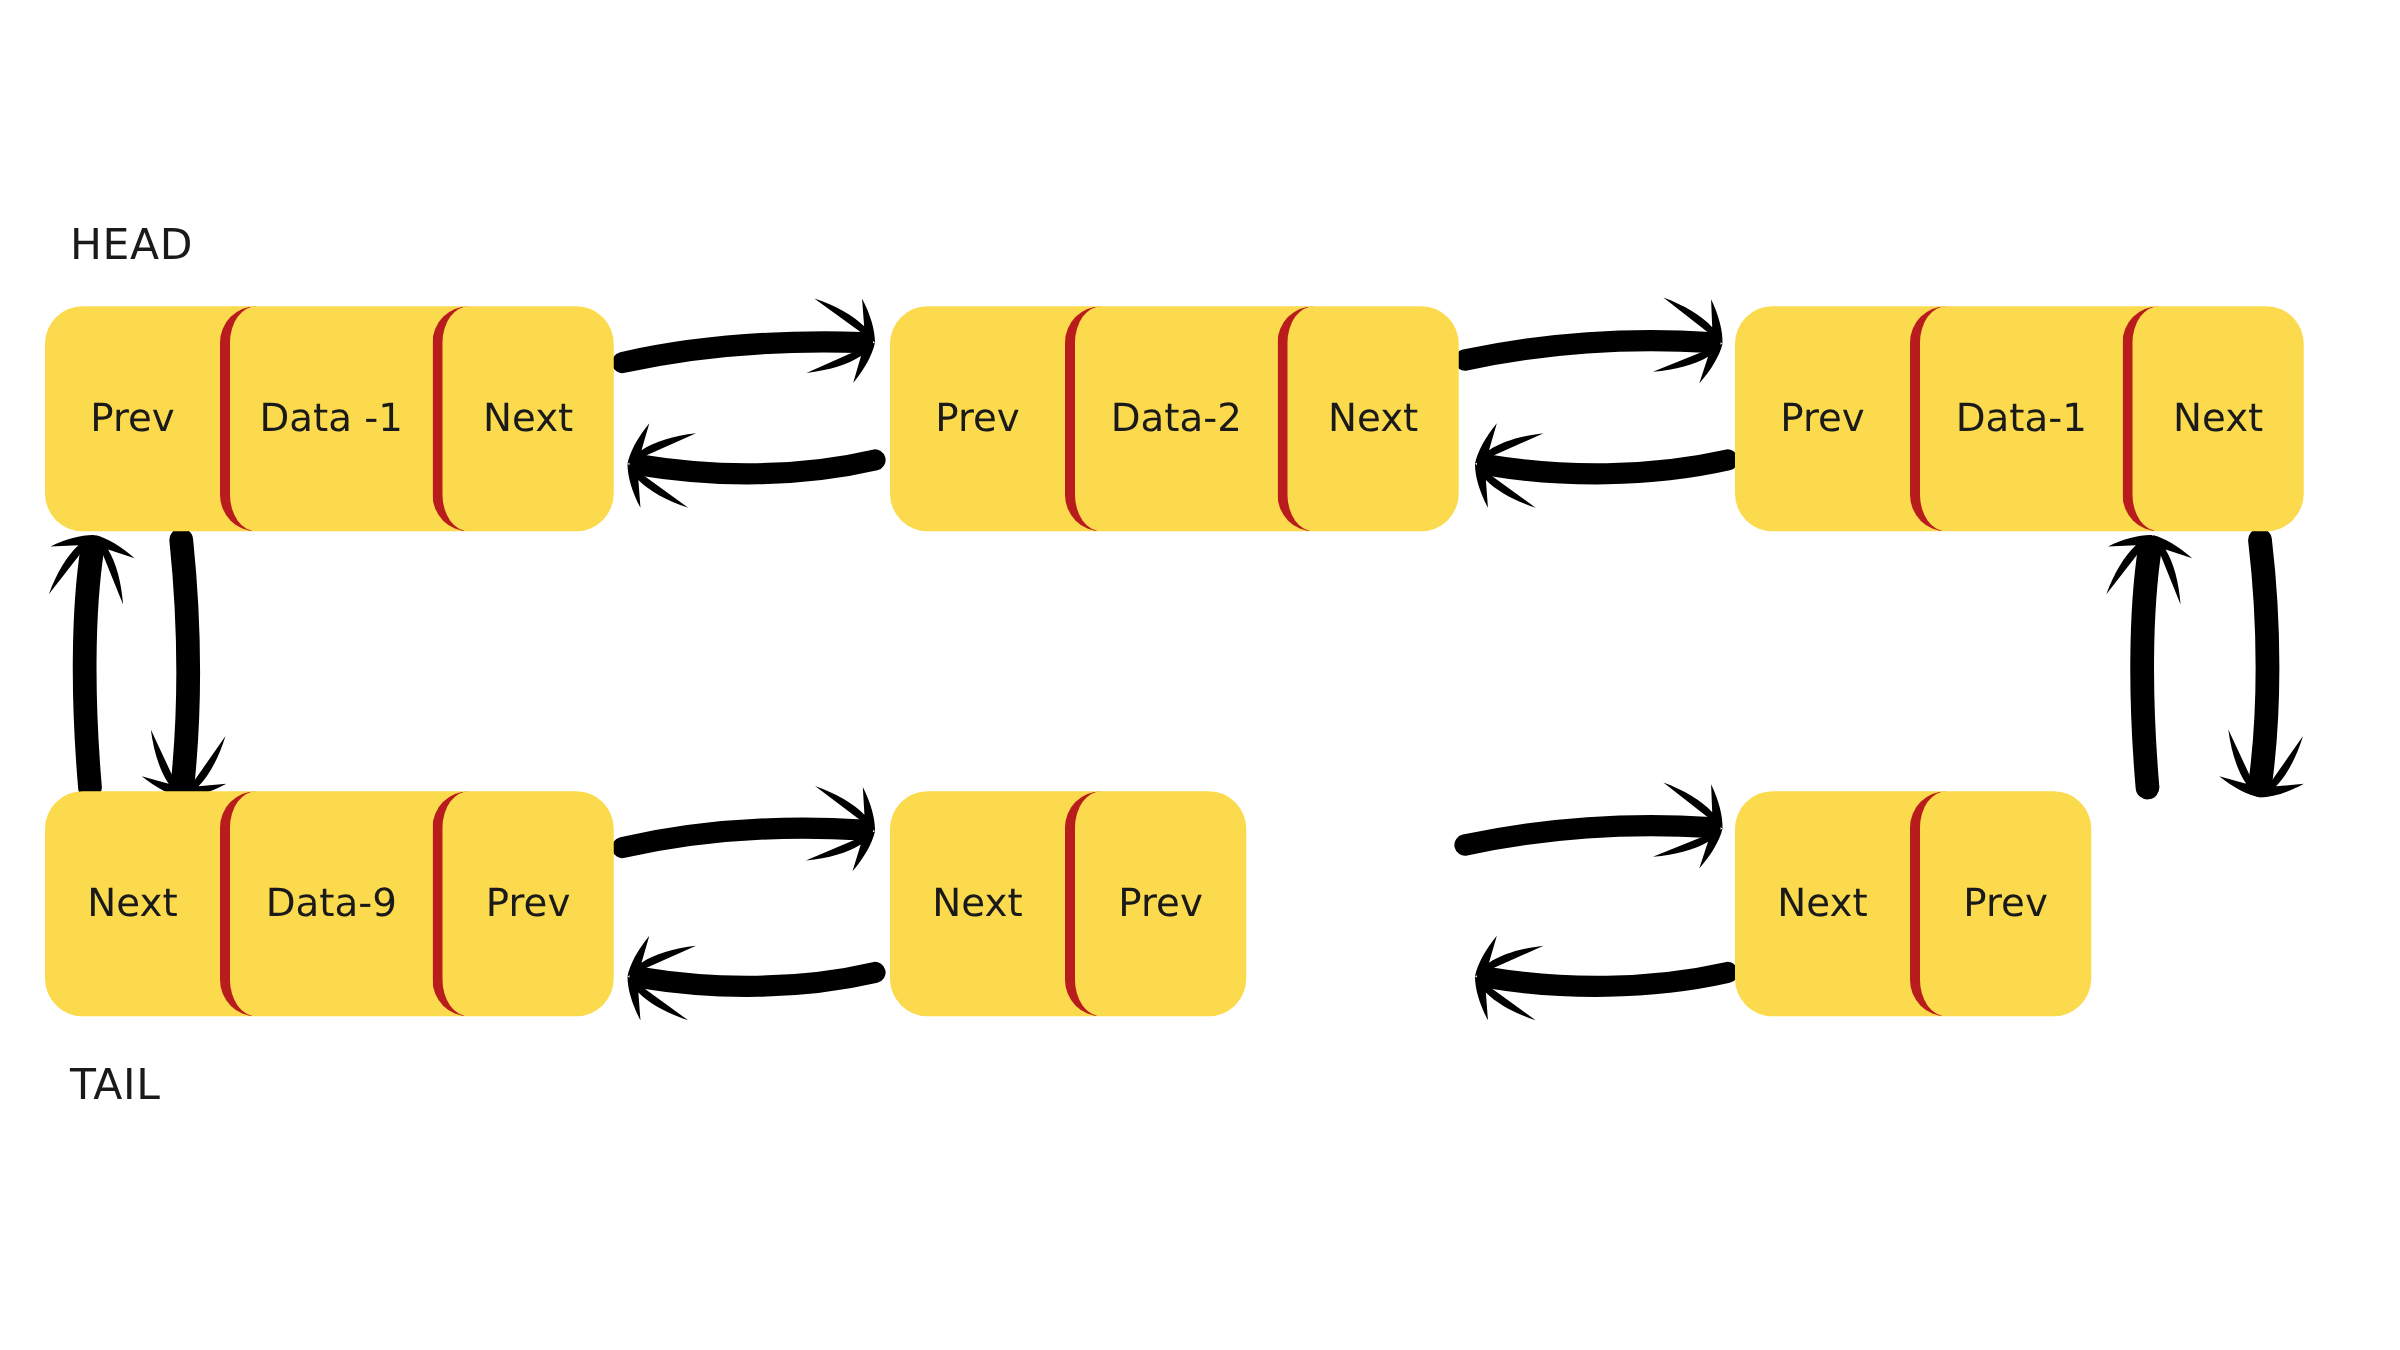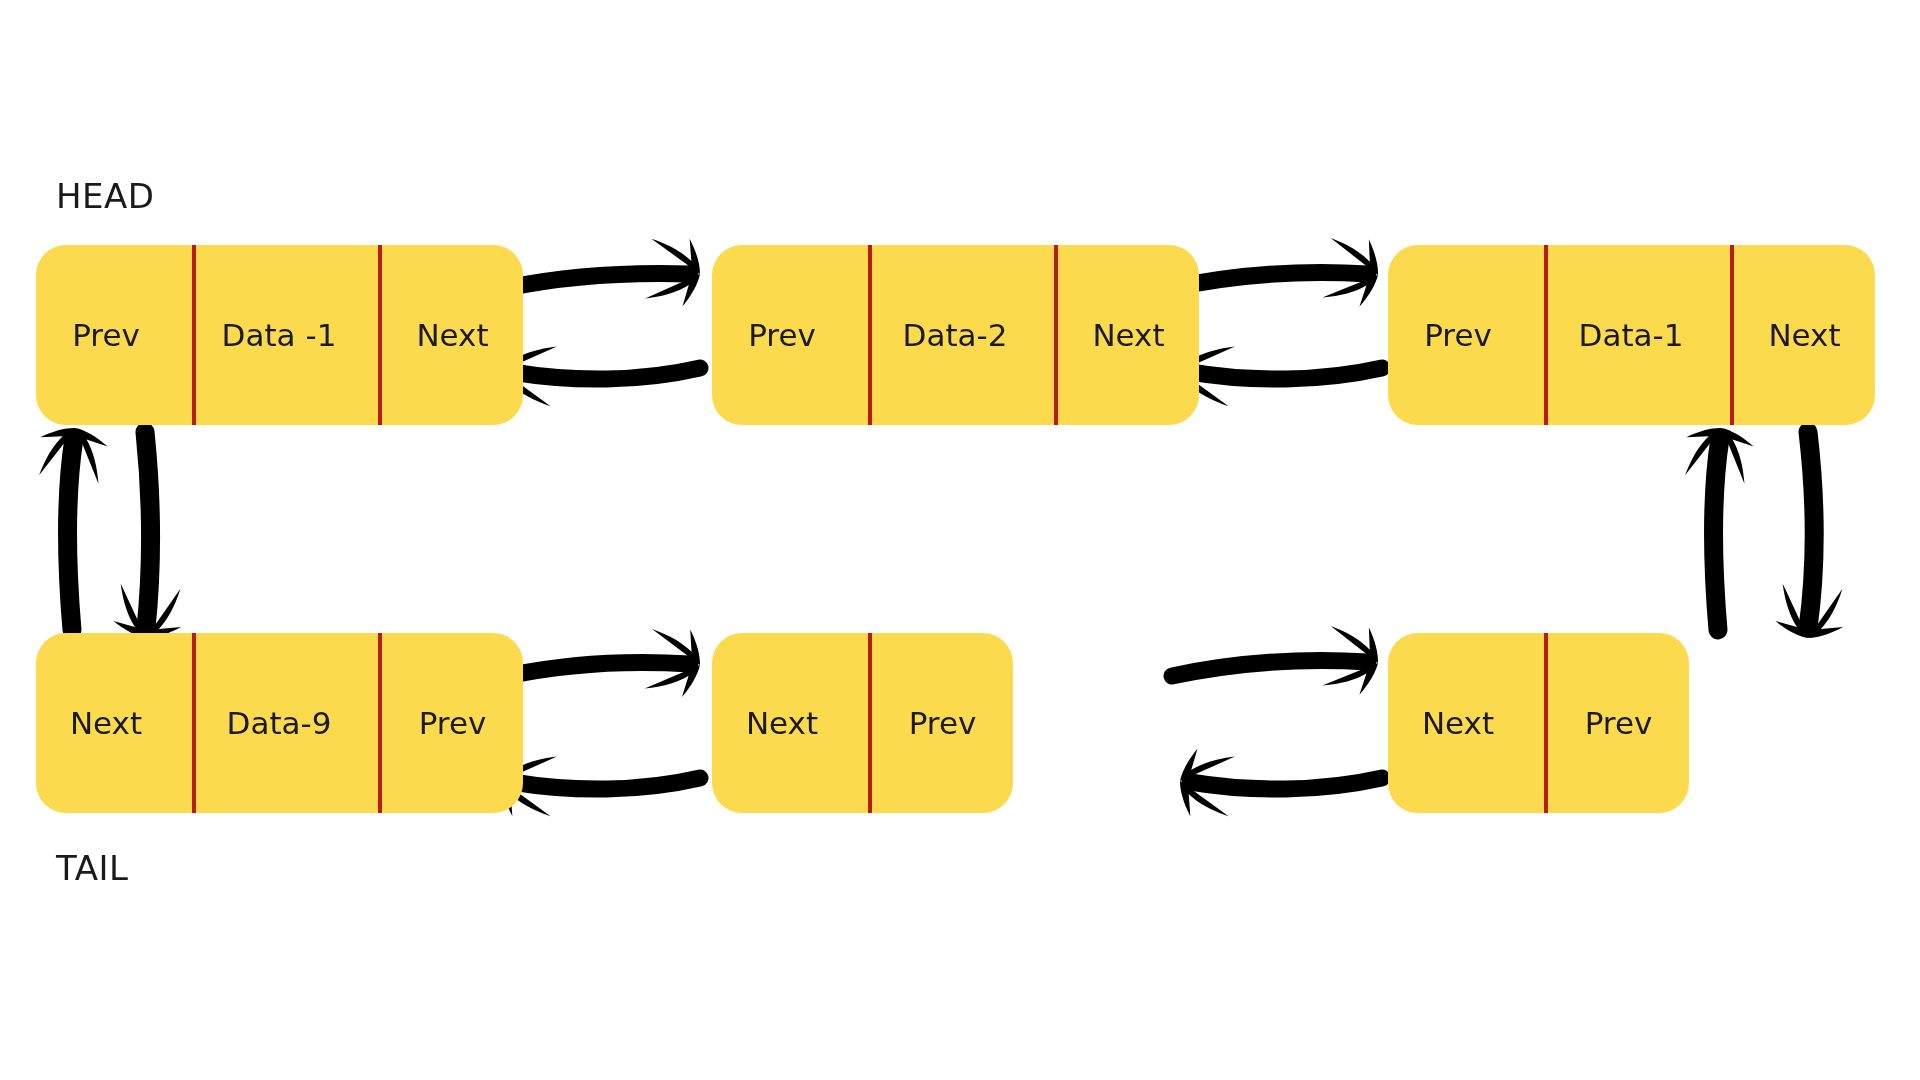--- a/index.html
+++ b/index.html
@@ -26,34 +26,33 @@
   #label-tail{left:56px;top:848px;}
 
   .node{
     position:absolute;
     display:flex;
     background:#fbda4e;
     border-radius:30px;
     overflow:hidden;
     box-sizing:border-box;
     height:180px;
-    gap:16px;
   }
   .cell{
     position:relative;
     display:flex;
     align-items:center;
     justify-content:center;
     box-sizing:border-box;
     font-family:"DejaVu Sans", sans-serif;
     font-size:31px;
     color:#1a1a1a;
     white-space:nowrap;
   }
-  .cell + .cell{ border-left:4px solid #b91c1c; }
+  .cell + .cell{ border-left:8px solid #b91c1c;border-radius:29px; }
 
   
   .cell.c-prev{width:140px;}
   .cell.c-data{width:170px;}
   .cell.c-next{width:145px;}
 
   
   #node-1{left:36px;top:245px;}
   #node-2{left:712px;top:245px;}
   #node-3{left:1388px;top:245px;}

